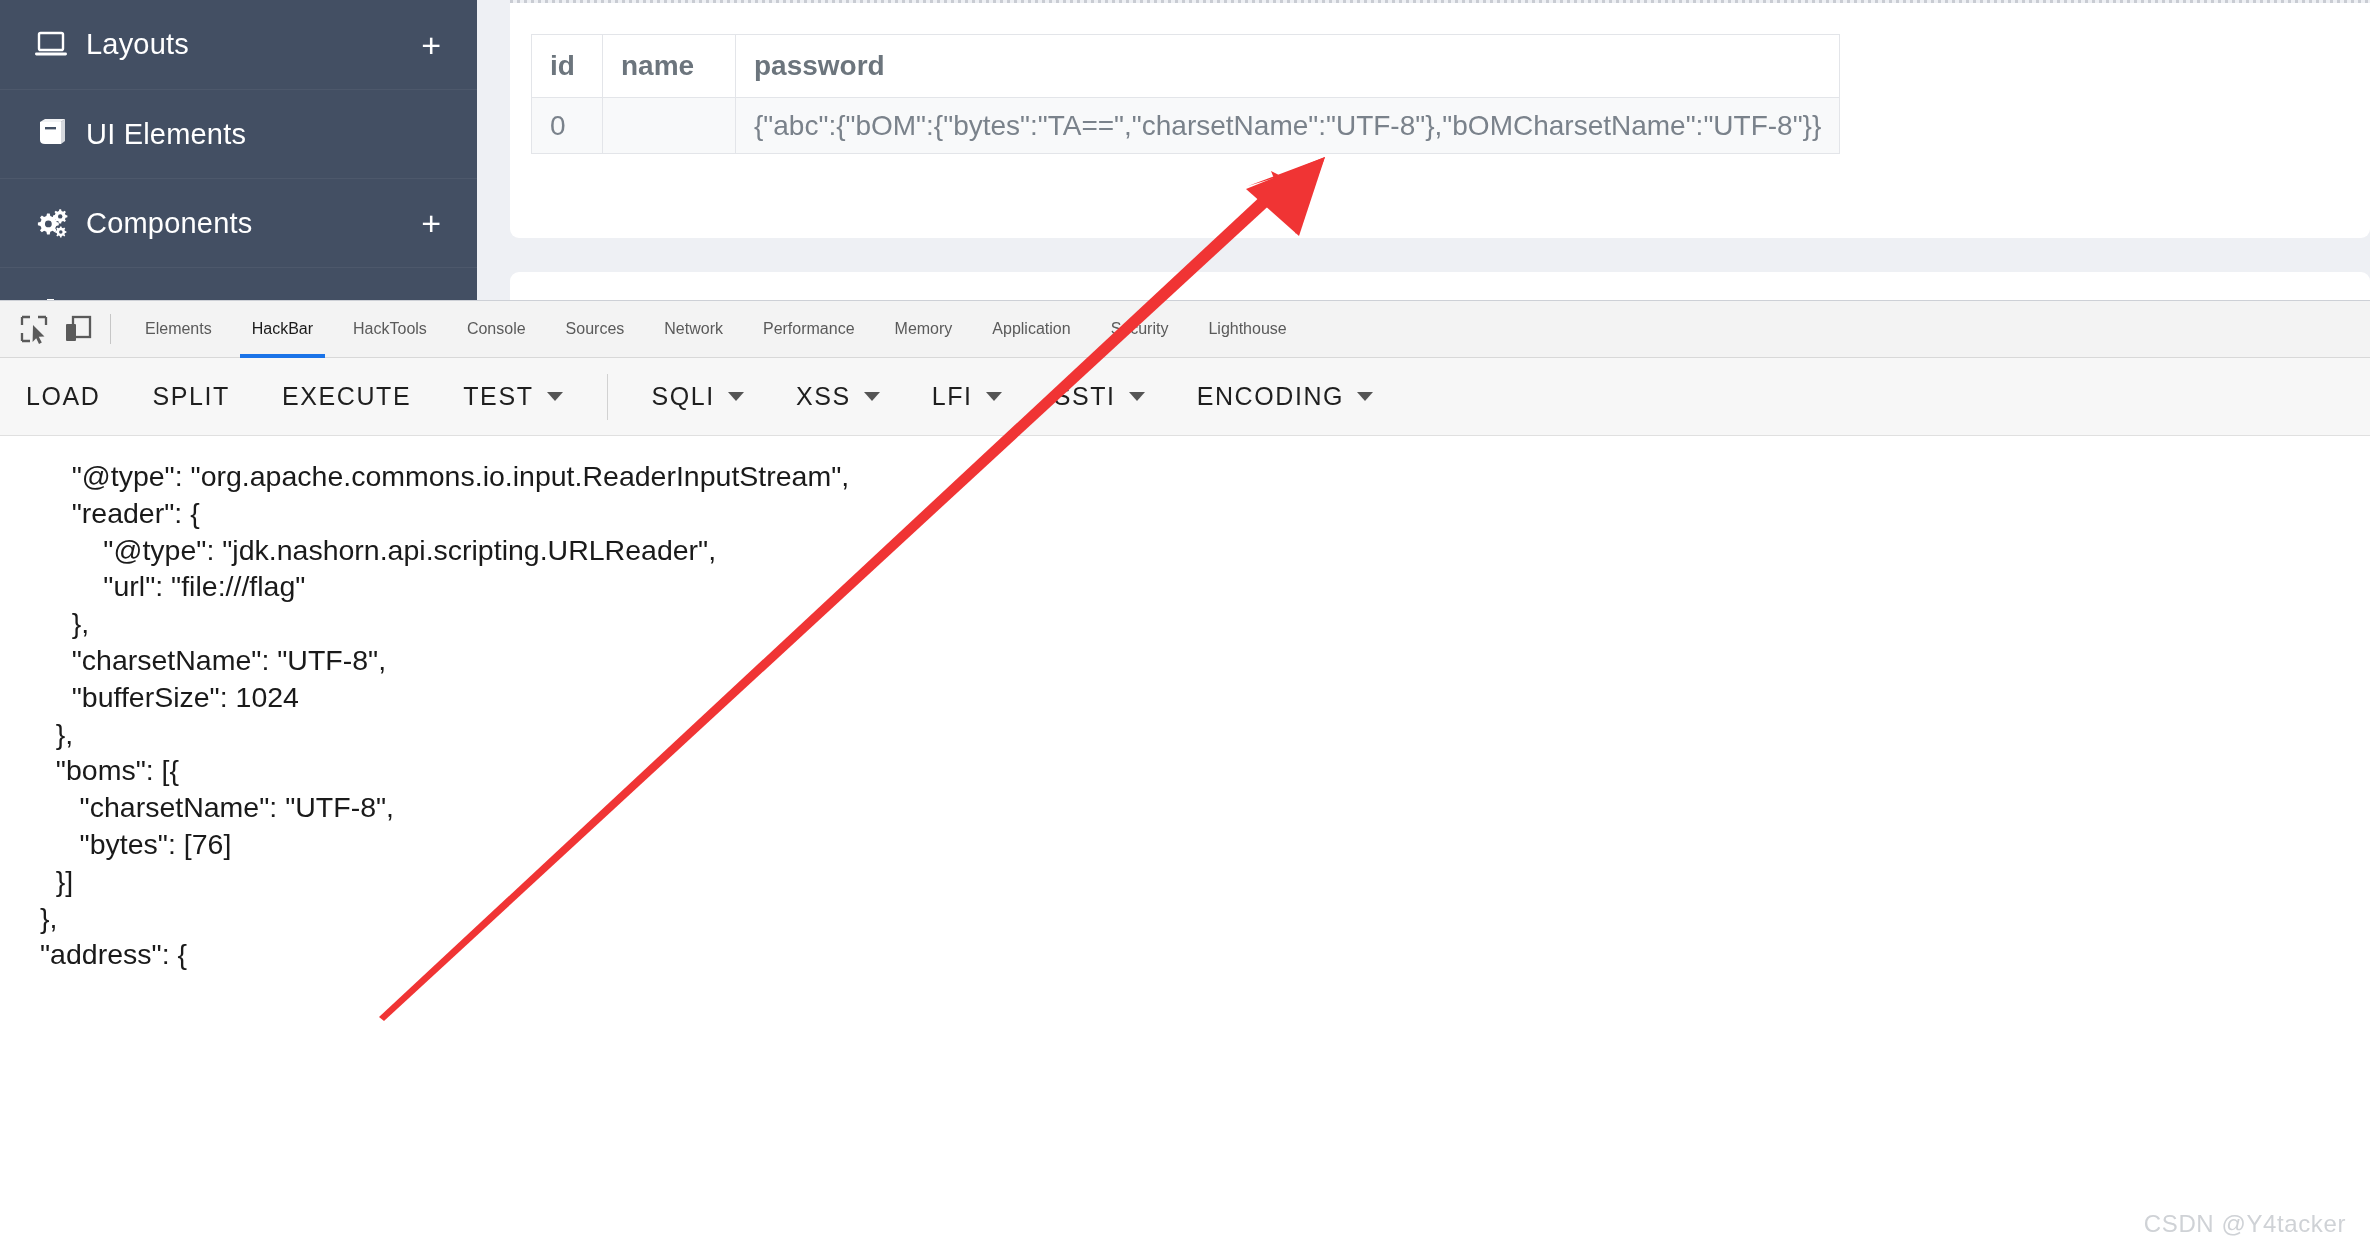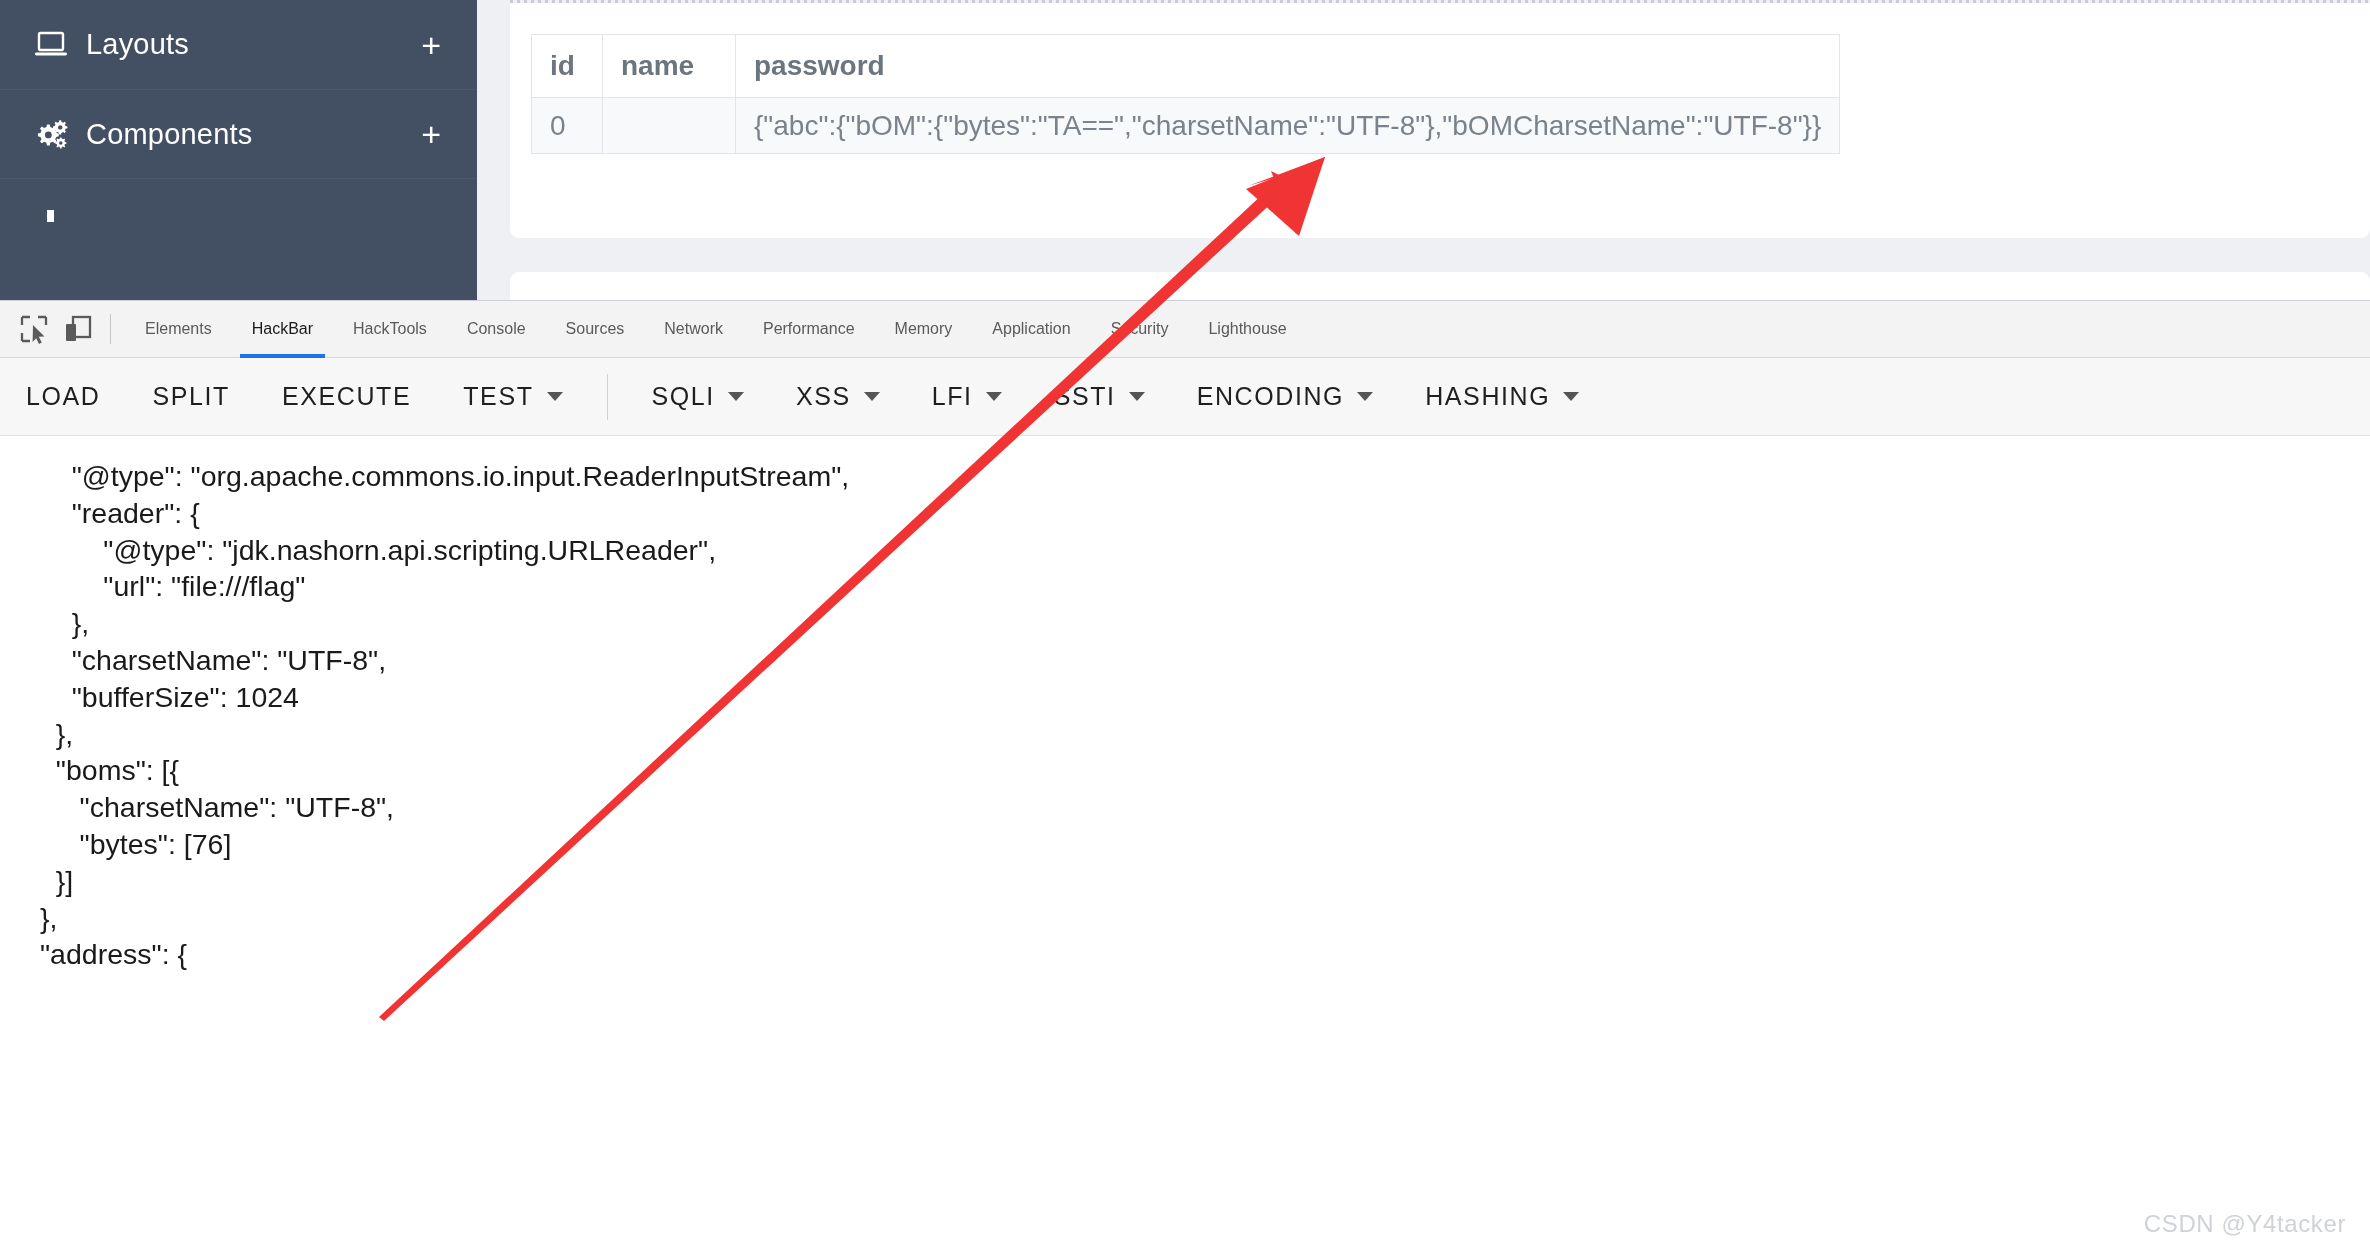--- a/index.html
+++ b/index.html
@@ -274,20 +274,32 @@
         <span class="side-ico">
           <svg width="34" height="30" viewBox="0 0 34 30">
             <rect x="5" y="3" width="24" height="17" rx="1.6" fill="none" stroke="#ffffff" stroke-width="2.4"></rect>
             <rect x="1" y="22.5" width="32" height="3" rx="1.4" fill="#ffffff"></rect>
           </svg>
         </span>
         <span class="side-label">Layouts</span>
         <span class="side-plus">+</span>
       </div>
 
+      <div class="side-item">
+        <span class="side-ico">
+          <svg width="34" height="32" viewBox="0 0 34 32">
+            <path d="M6 4 L27 4 L27 26 L11 26 Q6 26 6 22 Z" fill="#ffffff"></path>
+            <path d="M6 4 L11 1 L31 1 L27 4 Z" fill="#ffffff" opacity="0.93"></path>
+            <path d="M27 4 L31 1 L31 23 L27 26 Z" fill="#ffffff" opacity="0.78"></path>
+            <rect x="11" y="9" width="11" height="2.4" fill="#434f63"></rect>
+          </svg>
+        </span>
+        <span class="side-label">UI Elements</span>
+        <span class="side-plus"></span>
+      </div>
 
       <div class="side-item">
         <span class="side-ico">
           <svg width="36" height="32" viewBox="0 0 36 32">
             <g fill="#ffffff">
               <path d="M13 6.5 l2.7 0 l.6 2.6 l2.3 1 l2.2-1.5 l1.9 1.9 l-1.5 2.2 l1 2.3 l2.6 .6 l0 2.7 l-2.6 .6 l-1 2.3 l1.5 2.2 l-1.9 1.9 l-2.2-1.5 l-2.3 1 l-.6 2.6 l-2.7 0 l-.6-2.6 l-2.3-1 l-2.2 1.5 l-1.9-1.9 l1.5-2.2 l-1-2.3 l-2.6-.6 l0-2.7 l2.6-.6 l1-2.3 l-1.5-2.2 l1.9-1.9 l2.2 1.5 l2.3-1 Z"></path>
               <circle cx="14.35" cy="16.9" r="3.4" fill="#434f63"></circle>
               <path d="M25.3 2.2 l1.8 0 l.4 1.8 l1.6 .7 l1.5-1 l1.3 1.3 l-1 1.5 l.7 1.6 l1.8 .4 l0 1.8 l-1.8 .4 l-.7 1.6 l1 1.5 l-1.3 1.3 l-1.5-1 l-1.6 .7 l-.4 1.8 l-1.8 0 l-.4-1.8 l-1.6-.7 l-1.5 1 l-1.3-1.3 l1-1.5 l-.7-1.6 l-1.8-.4 l0-1.8 l1.8-.4 l.7-1.6 l-1-1.5 l1.3-1.3 l1.5 1 l1.6-.7 Z"></path>
               <circle cx="26.2" cy="9.4" r="2.2" fill="#434f63"></circle>
               <path d="M26.1 19.4 l1.4 0 l.32 1.4 l1.25 .52 l1.17-.8 l1 1 l-.8 1.17 l.52 1.25 l1.4 .32 l0 1.4 l-1.4 .32 l-.52 1.25 l.8 1.17 l-1 1 l-1.17-.8 l-1.25 .52 l-.32 1.4 l-1.4 0 l-.32-1.4 l-1.25-.52 l-1.17 .8 l-1-1 l.8-1.17 l-.52-1.25 l-1.4-.32 l0-1.4 l1.4-.32 l.52-1.25 l-.8-1.17 l1-1 l1.17 .8 l1.25-.52 Z"></path>
@@ -393,24 +405,20 @@
         <span class="caret"></span>
       </div>
       <div class="hb-btn">
         <span>SSTI</span>
         <span class="caret"></span>
       </div>
       <div class="hb-btn">
         <span>ENCODING</span>
         <span class="caret"></span>
       </div>
-      <div class="hb-btn">
-        <span>HASHING</span>
-        <span class="caret"></span>
-      </div>
     </div>
 
     <div class="hb-body">
       <div class="codeline">    "@type": "org.apache.commons.io.input.ReaderInputStream",</div>
       <div class="codeline">    "reader": {</div>
       <div class="codeline">        "@type": "jdk.nashorn.api.scripting.URLReader",</div>
       <div class="codeline">        "url": "file:///flag"</div>
       <div class="codeline">    },</div>
       <div class="codeline">    "charsetName": "UTF-8",</div>
       <div class="codeline">    "bufferSize": 1024</div>

